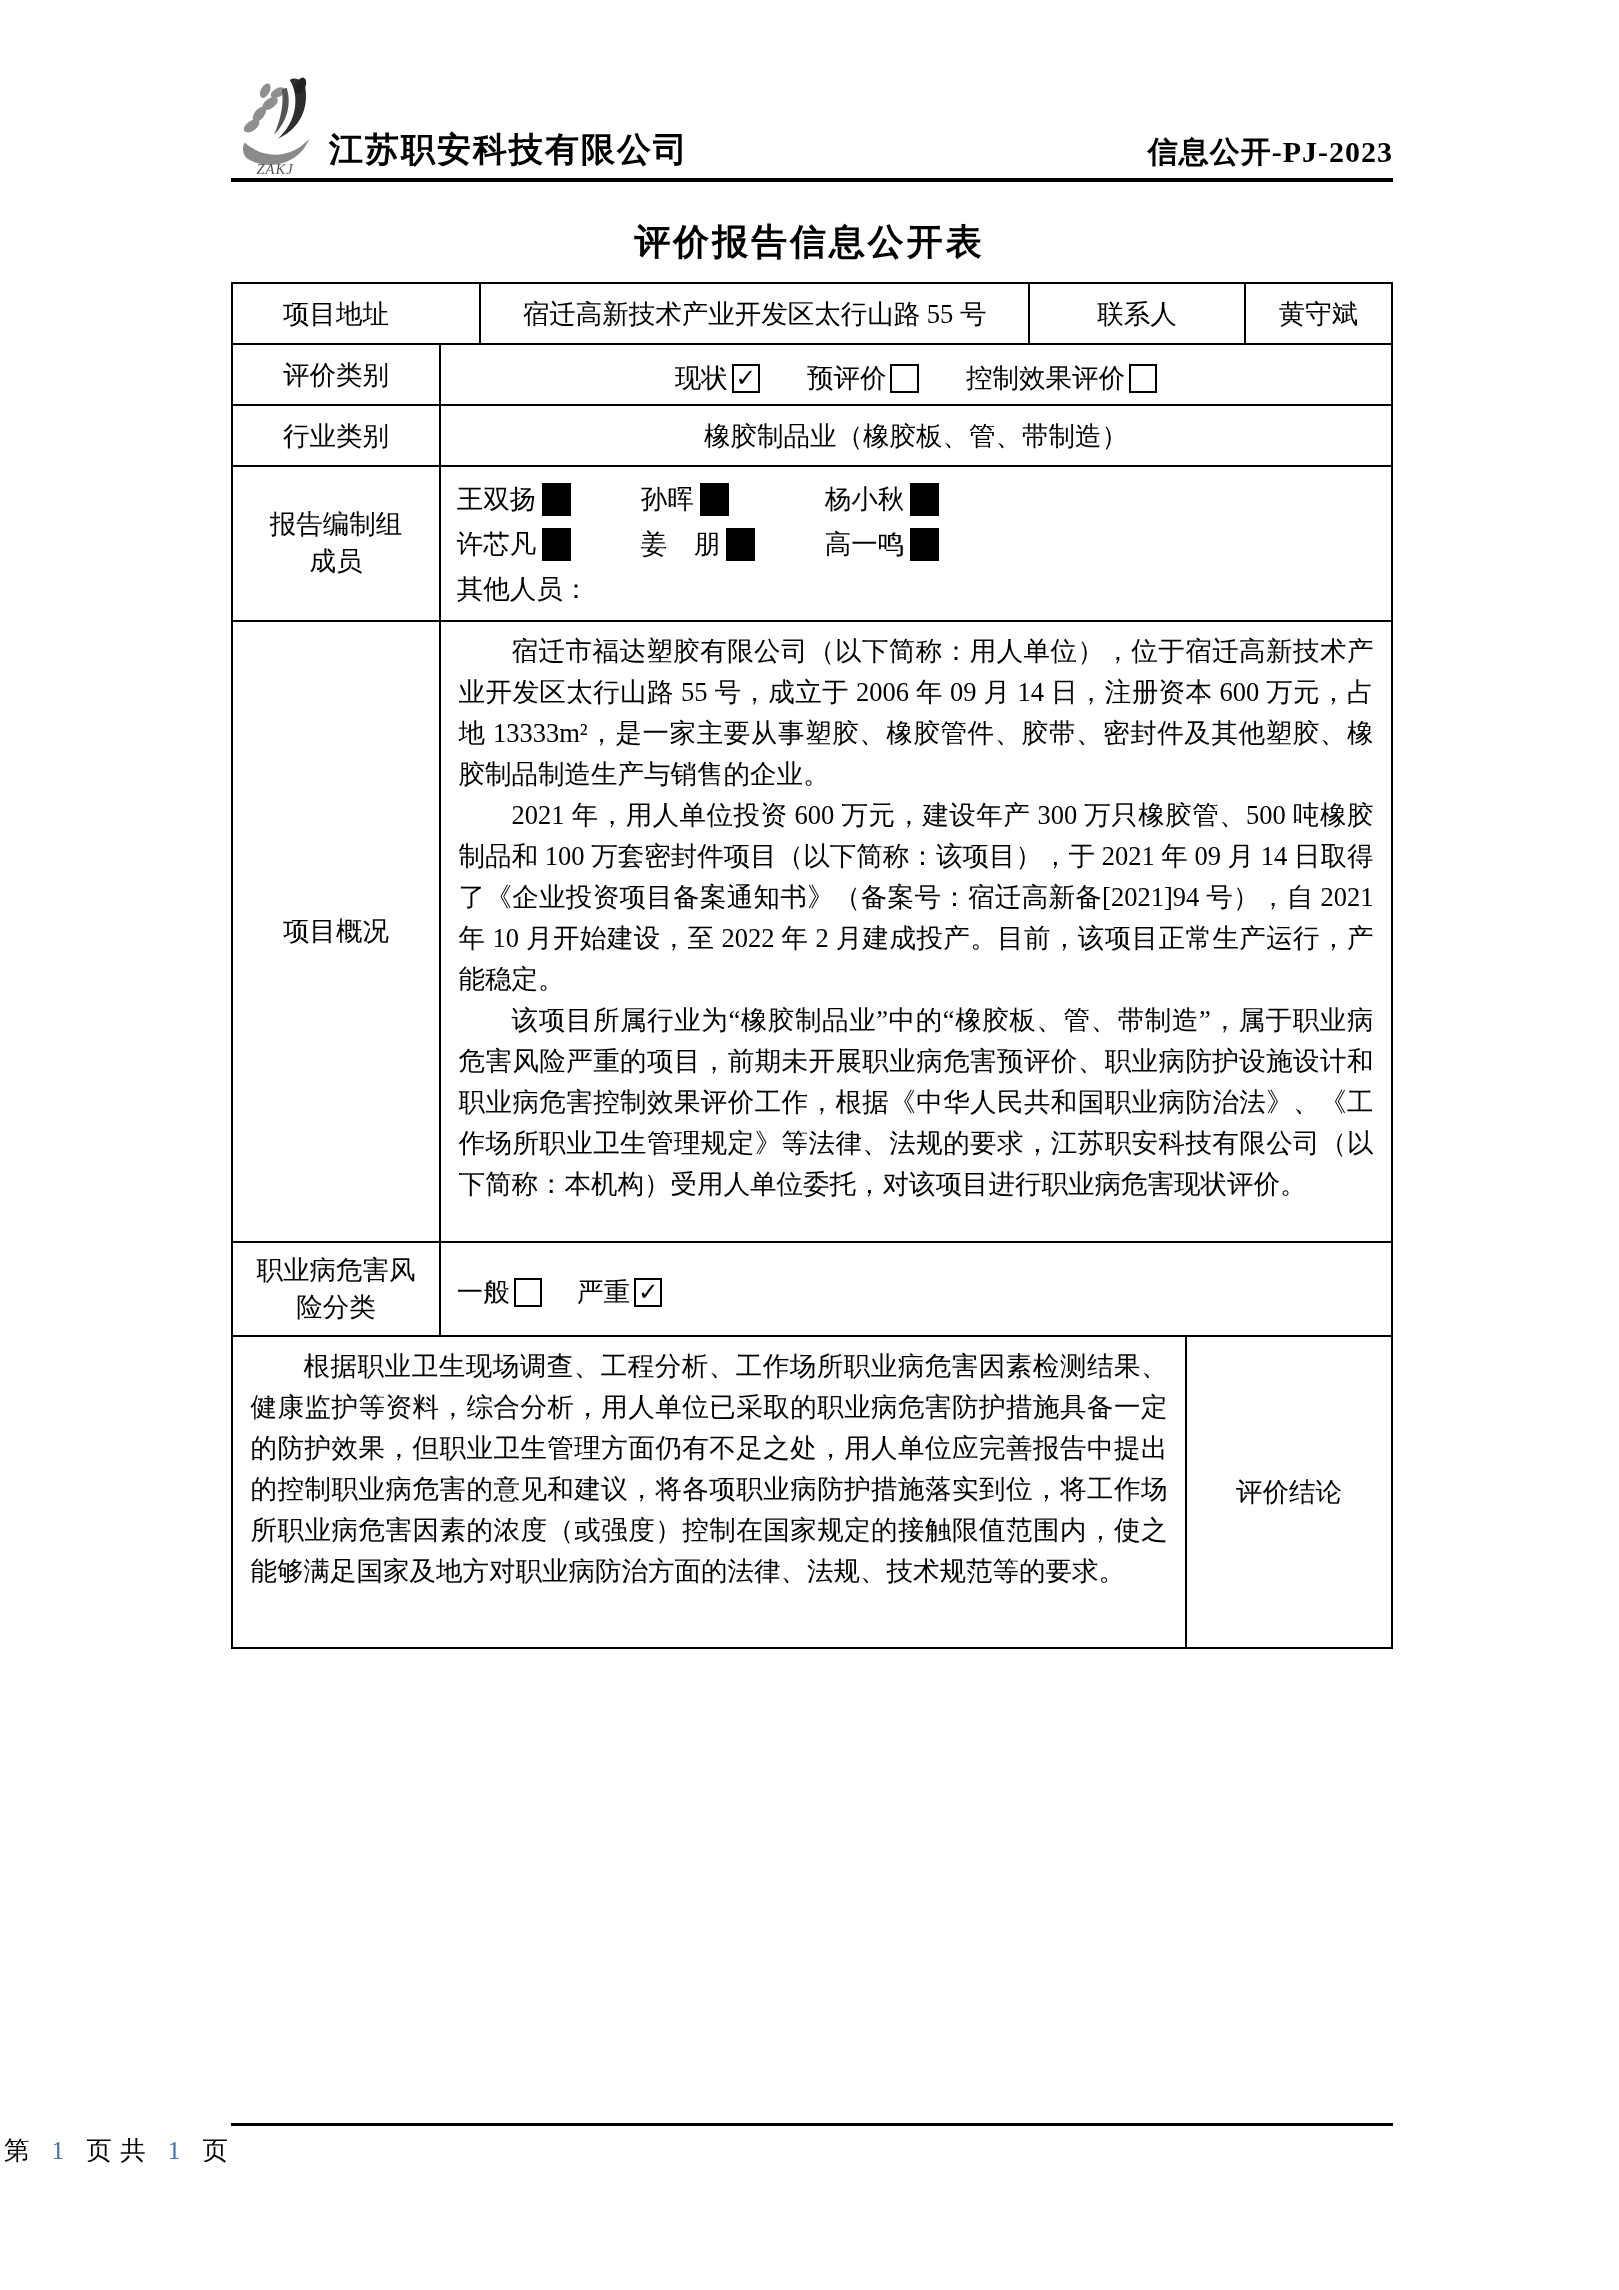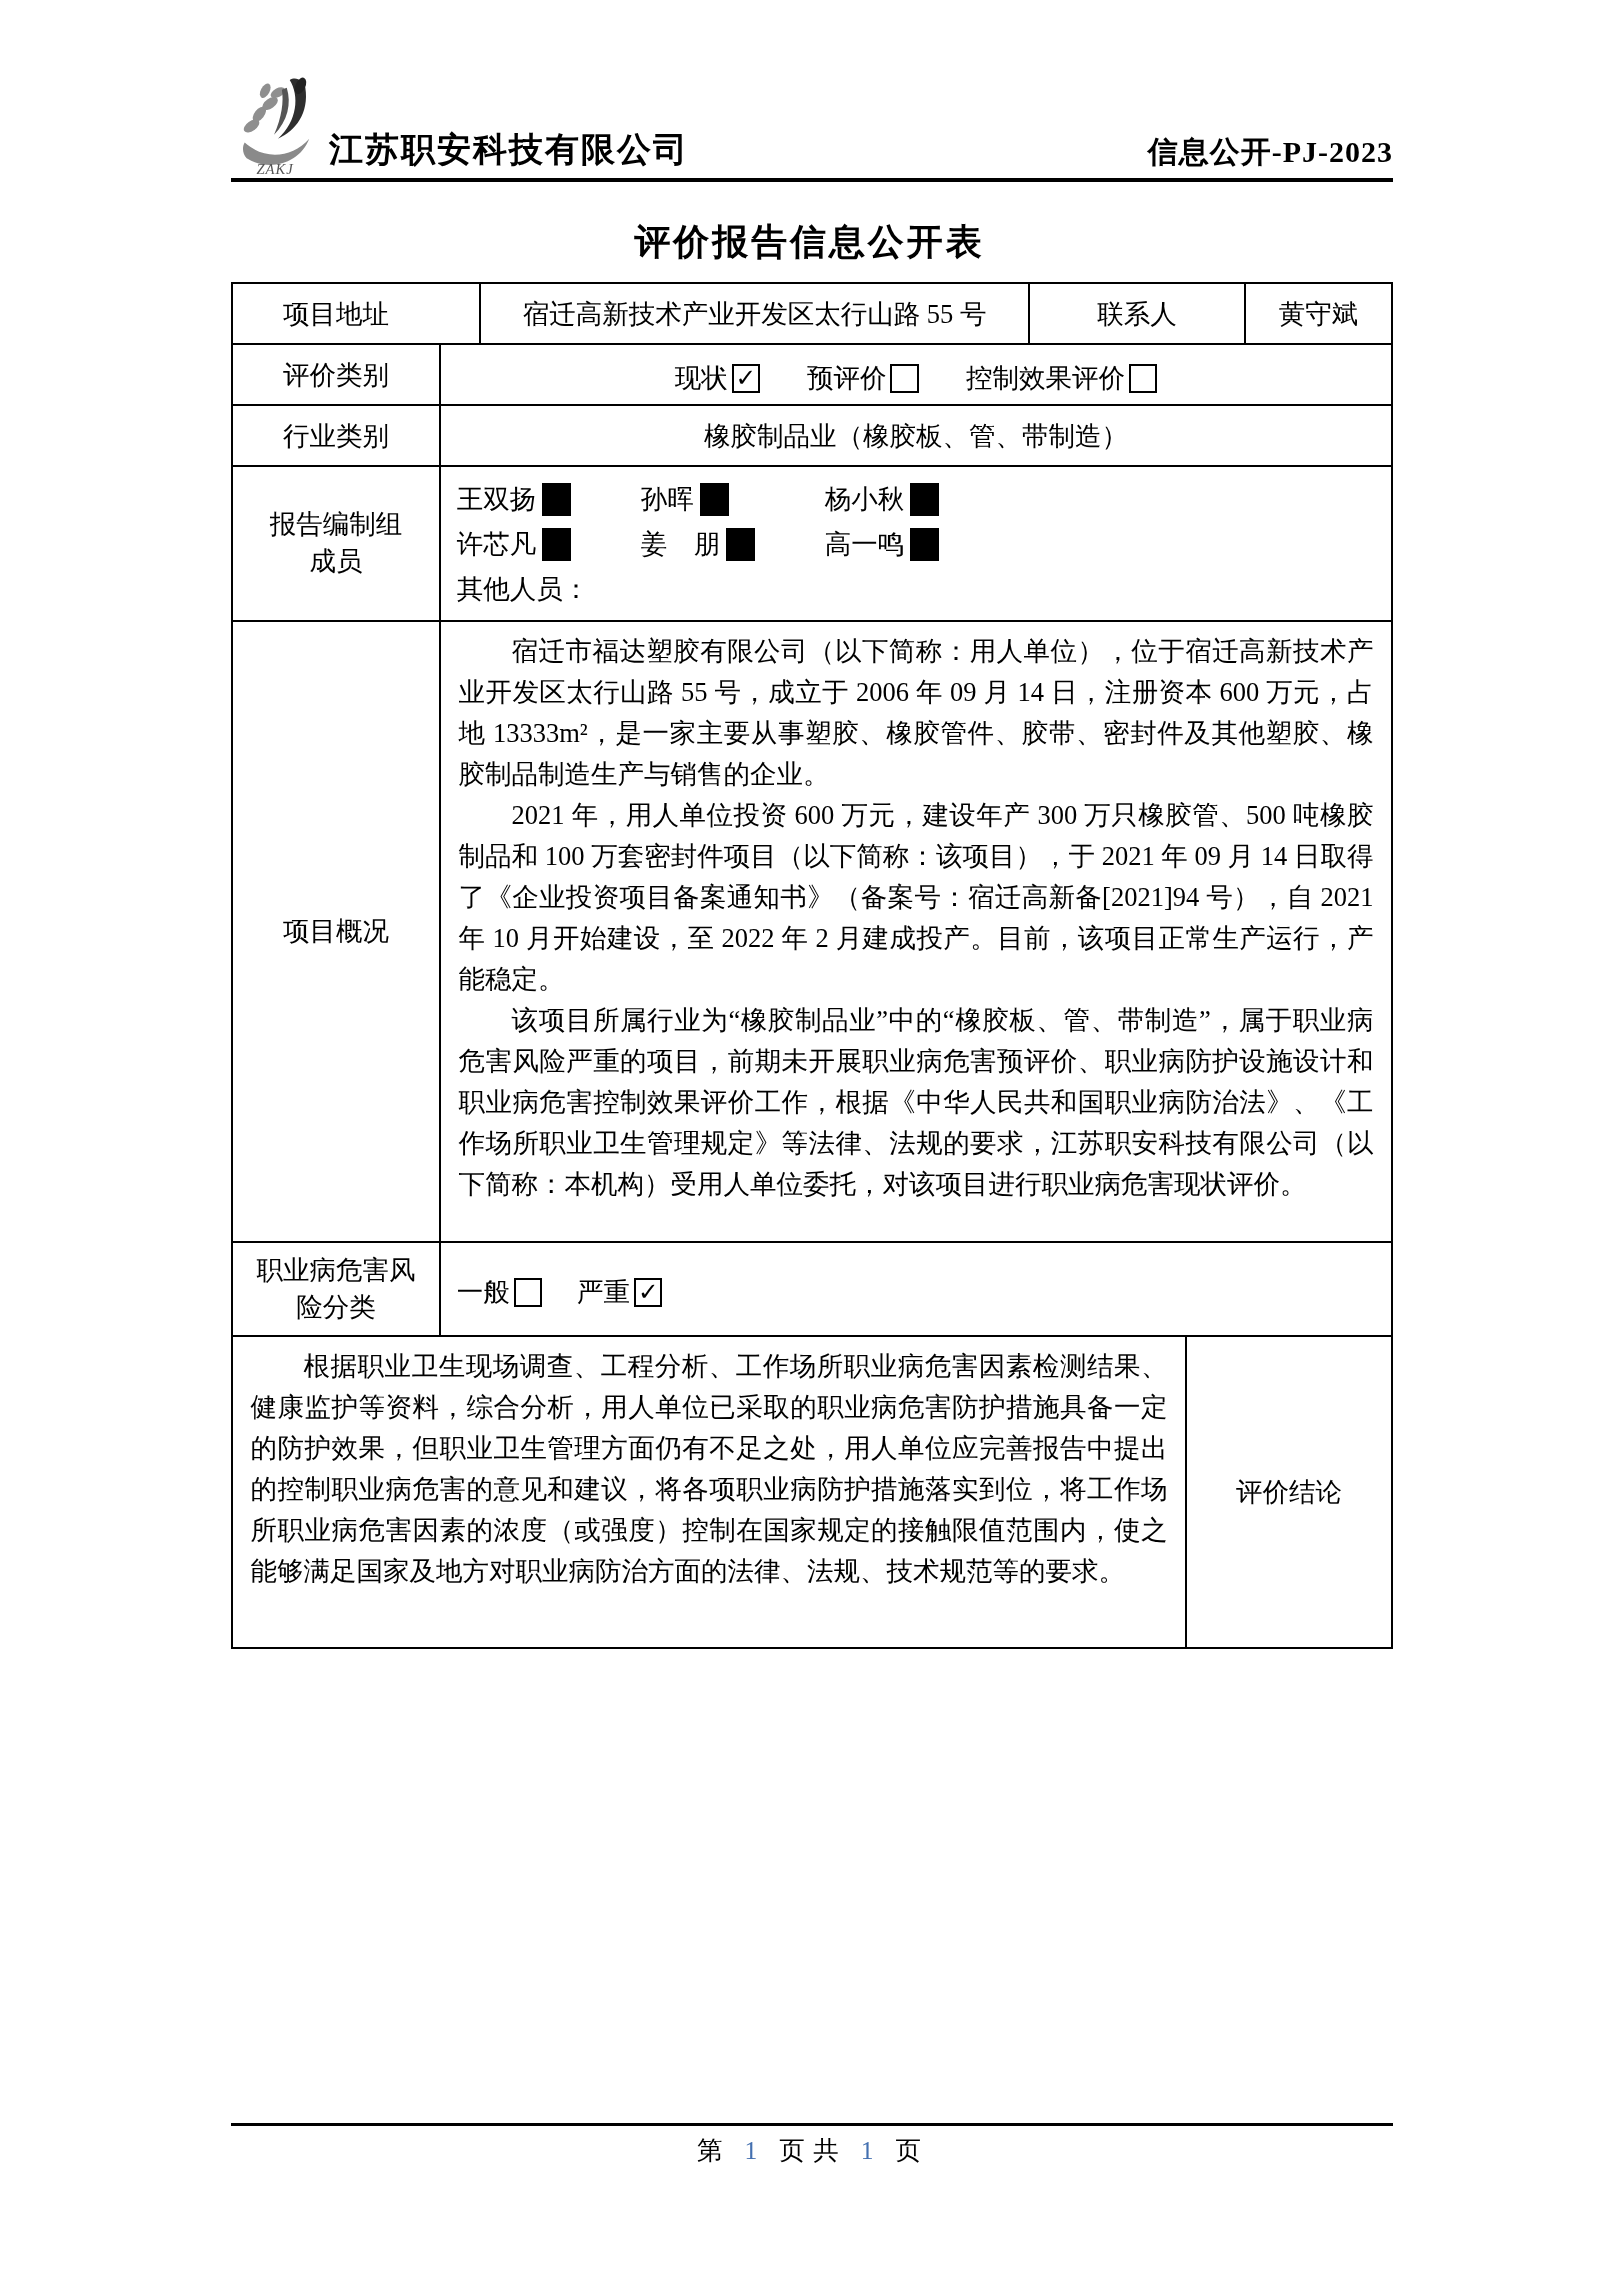--- a/index.html
+++ b/index.html
@@ -56,21 +56,21 @@
   .member-entry:last-child{width:auto;}
   .redact{display:inline-block;width:29px;height:33px;background:#000;margin-left:5.9px;}
   .other-line{height:45px;display:flex;align-items:center;}
   
   .para-cell{display:block;padding:9.8px 17.6px;text-align:justify;}
   .para-cell p{margin:0;text-indent:2em;line-height:41px;text-align:justify;}
   
   .risk-cell{justify-content:flex-start;padding-left:15.7px;gap:35px;}
   
   .ftr-rule{position:absolute;left:231px;width:1162px;top:2123px;height:2.9px;background:#000;}
-  .ftr-text{position:absolute;top:2133px;left:0;width:100%;text-align:center;
+  .ftr-text{position:absolute;top:2133px;left:0;width:100%;text-align:left;
             font-size:25.5px;letter-spacing:1px;}
   .ftr-text .pgnum{color:#4470b0;margin:0 9.8px;font-family:"Liberation Serif",serif;}
   .ftr-text .pgword{margin:0 3.9px;}
 </style>
 </head>
 <body>
 
 <div class="page">
 
   <div class="hdr">

